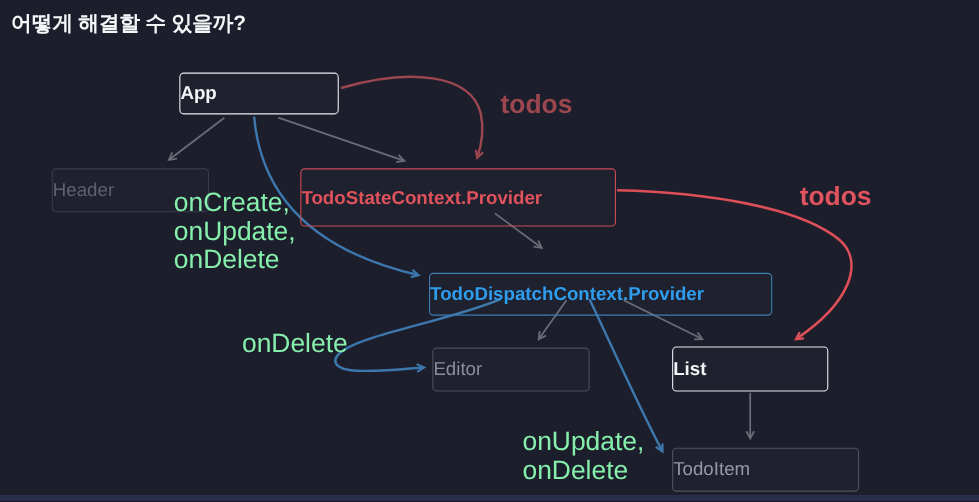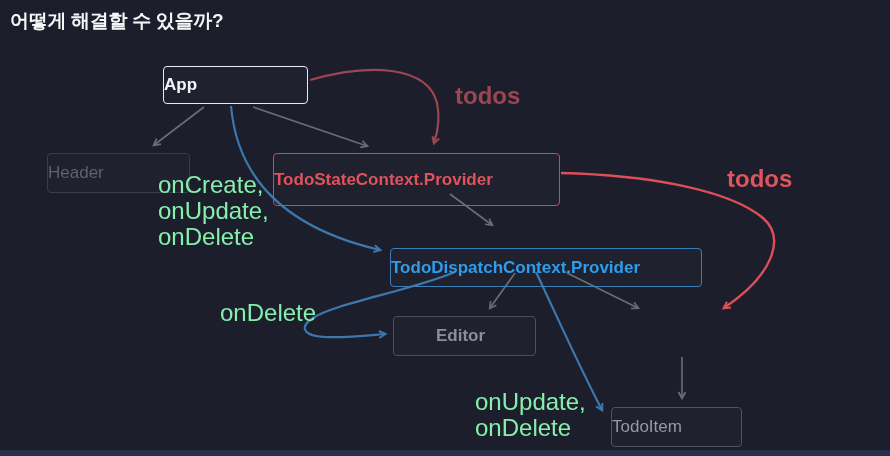--- a/index.html
+++ b/index.html
@@ -15,21 +15,21 @@
   .arrows{position:absolute;left:0;top:0;width:890px;height:456px;}
   .node{
     position:absolute;display:flex;align-items:center;justify-content:flex-start;
     border-radius:4px;font-size:17px;box-sizing:border-box;
     background:rgba(255,255,255,0.015);
   }
   .node.white{border:1.6px solid #e9ebf0;color:#f4f5f7;font-weight:600;}
   .node.red{border:1.6px solid #c94c55;color:#e0525c;font-weight:600;}
   .node.blue{border:1.6px solid #3a7fb5;color:#2f9ded;font-weight:600;}
   .node.dim{border:1.4px solid #393c49;color:#5d6170;font-weight:400;}
-  .node.gray{border:1.4px solid #4c4f5c;color:#8b8e9b;font-weight:700;padding-left:42px;}
+  .node.gray{border:1.4px solid #4c4f5c;color:#8b8e9b;font-weight:400;}
   .node.gray2{border:1.4px solid #50535f;color:#9599a6;font-weight:400;}
   .edge-label{
     position:absolute;white-space:pre-line;font-size:24px;line-height:26px;font-weight:500;
   }
   .lbl-blue{color:#86efac;}
   .lbl-red-bright{color:#df545e;font-weight:600;}
   .lbl-red-muted{color:#9c4750;font-weight:600;}
   .bottom-bar{
     position:absolute;left:0;bottom:0;width:890px;height:6px;background:#272f4b;
   }
@@ -85,22 +85,25 @@
   </div>
 
   <div class="node blue" style="left:390px;top:232px;width:312px;height:39px;margin-top:16px;">
     <span>TodoDispatchContext.Provider</span>
   </div>
 
   <div class="node gray" style="left:393px;top:316px;width:143px;height:40px;">
     <span>Editor</span>
   </div>
 
+  <div class="node white" style="left:611px;top:315px;width:142px;height:41px;">
+    <span>List</span>
+  </div>
 
-  <div class="node gray2" style="left:611px;top:407px;width:131px;height:40px;">
+  <div class="node gray2" style="left:611px;top:407px;width:170px;height:40px;">
     <span>TodoItem</span>
   </div>
 
   <div class="edge-label lbl-red-muted" style="left:455px;top:83px;">todos</div>
 
   <div class="edge-label lbl-red-bright" style="left:727px;top:166px;">todos</div>
 
   <div class="edge-label lbl-blue" style="left:158px;top:172px;">onCreate,
 onUpdate,
 onDelete</div>

